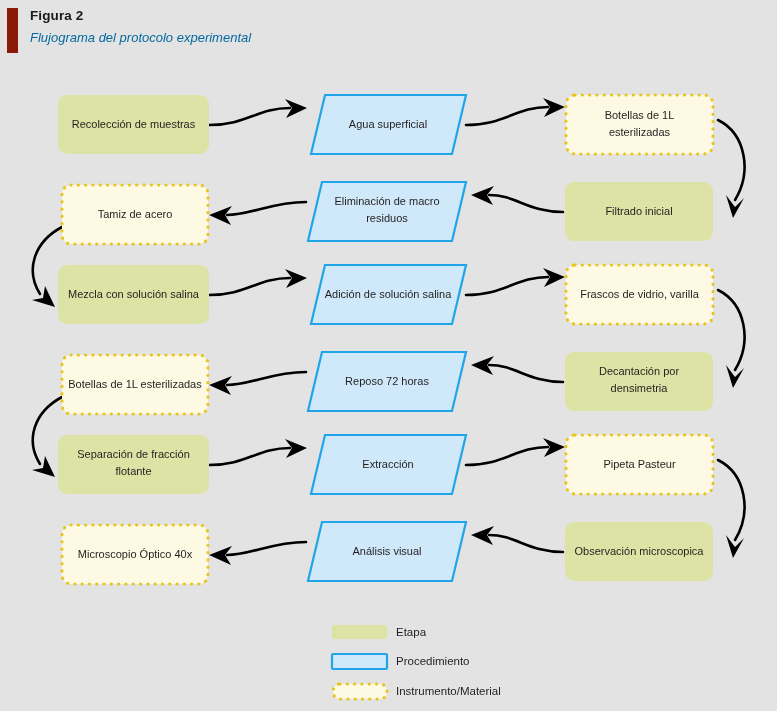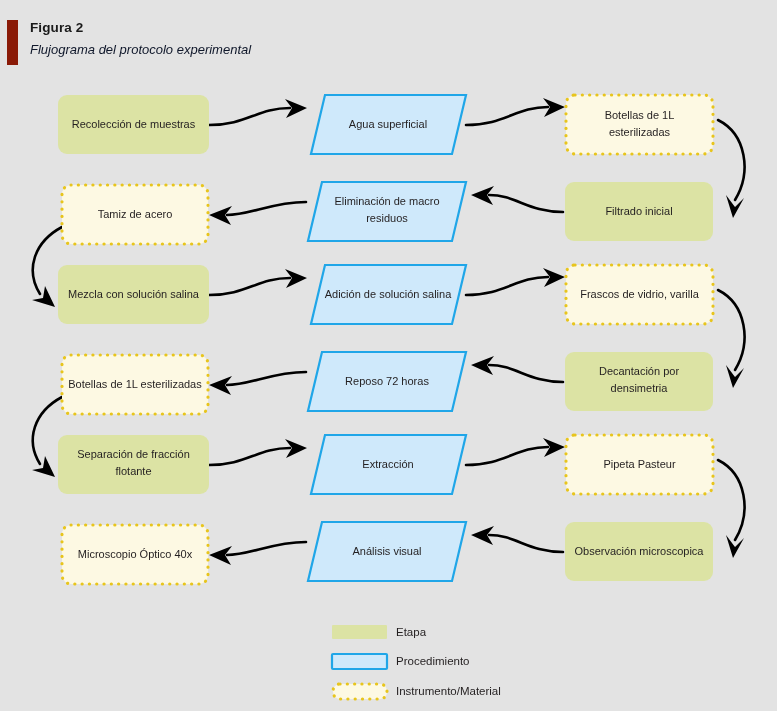--- a/index.html
+++ b/index.html
@@ -7,33 +7,33 @@
     width:777px;height:711px;
     background:#e3e3e3;
     font-family:"Liberation Sans","DejaVu Sans",sans-serif;
     color:#231f20;
     overflow:hidden;
     position:relative;
   }
   #root{position:relative;width:777px;height:711px;}
 
   
-  .caption{position:absolute;left:0;top:12px;width:765px;height:62px;}
+  .caption{position:absolute;left:0;top:0;width:765px;height:62px;}
   .caption-bar{
     position:absolute;left:7px;top:8px;width:11px;height:45px;
     background:#8a1a07;
   }
   .caption-title{
     position:absolute;left:30px;top:8px;
     font-size:13.5px;font-weight:bold;letter-spacing:0.1px;
     color:#1a1a1a;
   }
   .caption-sub{
     position:absolute;left:30px;top:30px;
-    font-size:13px;font-style:italic;color:#0f172a;
+    font-size:13px;font-style:italic;color:#0369a1;
   }
 
   
   #flow{position:absolute;left:0;top:62px;}
 
   .nodeText{
     font-family:"Liberation Sans","DejaVu Sans",sans-serif;
     font-size:11px;
     fill:#231f20;
     text-anchor:middle;

